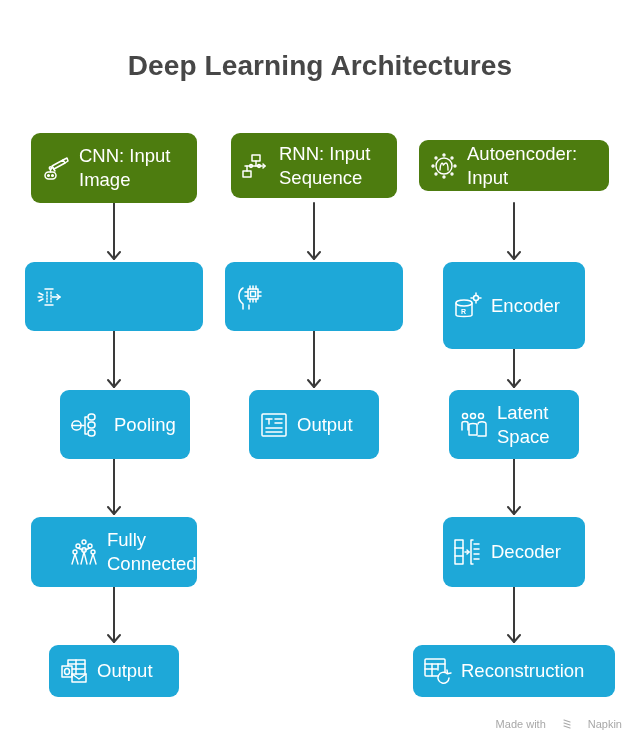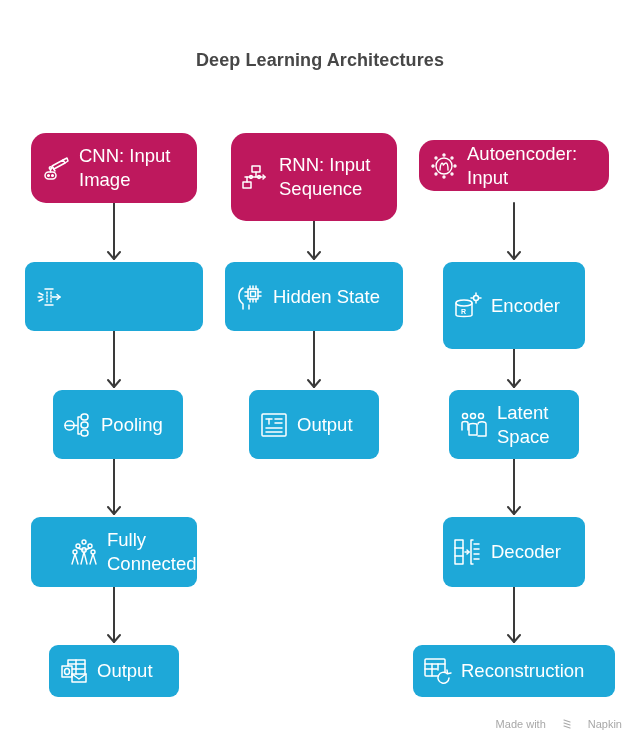--- a/index.html
+++ b/index.html
@@ -1,22 +1,22 @@
 <!DOCTYPE html>
 <html><head>
 <meta charset="utf-8">
 <style>
   html, body { margin:0; padding:0; }
   body { width:640px; height:746px; background:#ffffff; position:relative; overflow:hidden;
          font-family:"Liberation Sans", sans-serif; }
   .title { position:absolute; left:0; top:50px; width:640px; text-align:center;
-           font-size:18px; font-weight:bold; color:#474747; letter-spacing:0.1px; }
+           font-size:28px; font-weight:bold; color:#474747; letter-spacing:0.1px; }
   .node { position:absolute; border-radius:9px; box-sizing:border-box; display:flex;
           align-items:center; color:#ffffff; }
-  .node.gray { background:#be185d;border-radius:15px; }
+  .node.gray { background:#4d7c0f; }
   .node.blue { background:#1ea8d8; }
   .node .icon { flex:0 0 auto; width:30px; height:30px; margin-left:10px; margin-right:8px; }
   .node .icon svg { width:30px; height:30px; display:block; }
   .node .label { font-size:18.5px; line-height:24px; }
   .conn { position:absolute; overflow:visible; }
   .footer { position:absolute; right:18px; top:718px; font-size:11px; color:#a8a8a8;
             display:flex; align-items:center; gap:16px; }
   .footer svg { width:10px; height:12px; }
 </style>
 </head>
@@ -97,21 +97,21 @@
         <line x1="16" y1="10" x2="16" y2="20" stroke-dasharray="1.2 1.8"></line>
       <line x1="4" y1="11" x2="8" y2="13"></line>
         <line x1="4" y1="19" x2="8" y2="17"></line>
         <line x1="3" y1="15" x2="7" y2="15"></line>
       <line x1="17" y1="15" x2="25" y2="15"></line>
         <polyline points="22,12.5 25,15 22,17.5"></polyline>
     </svg>
   </span>
 </div>
 
-<div class="node blue" style="left:53px;top:390px;width:130px;height:69px;">
+<div class="node blue" style="left:60px;top:390px;width:130px;height:69px;gap:6px;">
   <span class="icon">
     <svg viewBox="0 0 30 30" fill="none" stroke="#fff" stroke-width="1.5" stroke-linecap="round" stroke-linejoin="round">
       <rect x="2" y="11" width="9" height="9" rx="4"></rect>
         <line x1="2" y1="15.5" x2="11" y2="15.5"></line>
       <line x1="11" y1="15.5" x2="14" y2="15.5"></line>
         <path d="M17 7 H15 V24 H17"></path>
       <rect x="18" y="4" width="7" height="6" rx="3"></rect>
         <rect x="18" y="12" width="7" height="6" rx="3"></rect>
         <rect x="18" y="20" width="7" height="6" rx="3"></rect>
     </svg>
@@ -147,21 +147,21 @@
         <line x1="9" y1="13" x2="26" y2="13"></line>
       <rect x="3" y="10" width="10" height="11" fill="#1ea8d8"></rect>
         <ellipse cx="8" cy="15.5" rx="2.5" ry="3"></ellipse>
       <path d="M13 18 L13 26 H27 V18"></path>
         <polyline points="13,18 20,23 27,18"></polyline>
     </svg>
   </span>
   <span class="label">Output</span>
 </div>
 
-<div class="node gray" style="left:231px;top:133px;width:166px;height:88px;">
+<div class="node gray" style="left:231px;top:133px;width:166px;height:65px;">
   <span class="icon">
     <svg viewBox="0 0 30 30" fill="none" stroke="#fff" stroke-width="1.5" stroke-linecap="round" stroke-linejoin="round">
       <rect x="11" y="4" width="8" height="6"></rect>
         <line x1="15" y1="10" x2="15" y2="15"></line>
       <line x1="4" y1="15" x2="24" y2="15"></line>
         <circle cx="10" cy="15" r="1.4"></circle>
         <circle cx="18" cy="15" r="1.4"></circle>
       <polyline points="22,13 24,15 22,17"></polyline>
         <line x1="6" y1="15" x2="6" y2="20"></line>
         <rect x="2" y="20" width="8" height="6"></rect>
@@ -182,21 +182,20 @@
         <line x1="21" y1="4" x2="21" y2="7"></line>
       <line x1="15" y1="17" x2="15" y2="20"></line>
         <line x1="18" y1="17" x2="18" y2="20"></line>
         <line x1="21" y1="17" x2="21" y2="20"></line>
       <line x1="10" y1="10" x2="13" y2="10"></line>
         <line x1="10" y1="14" x2="13" y2="14"></line>
       <line x1="23" y1="10" x2="26" y2="10"></line>
         <line x1="23" y1="14" x2="26" y2="14"></line>
     </svg>
   </span>
-  <span class="label">Hidden State</span>
 </div>
 
 <div class="node blue" style="left:249px;top:390px;width:130px;height:69px;">
   <span class="icon">
     <svg viewBox="0 0 30 30" fill="none" stroke="#fff" stroke-width="1.5" stroke-linecap="round" stroke-linejoin="round">
       <rect x="3" y="4" width="24" height="22" rx="1"></rect>
       <line x1="7" y1="9" x2="13" y2="9"></line>
         <line x1="10" y1="9" x2="10" y2="14"></line>
       <line x1="16" y1="9" x2="23" y2="9"></line>
         <line x1="16" y1="13" x2="23" y2="13"></line>

